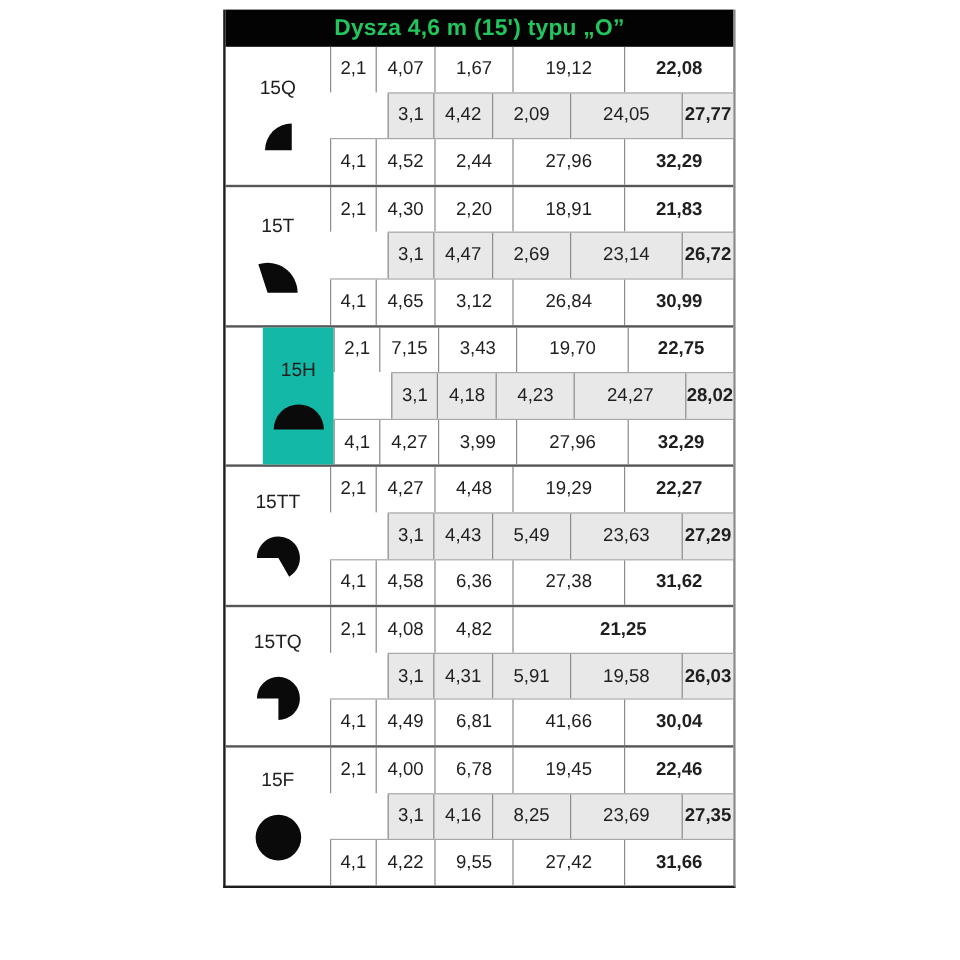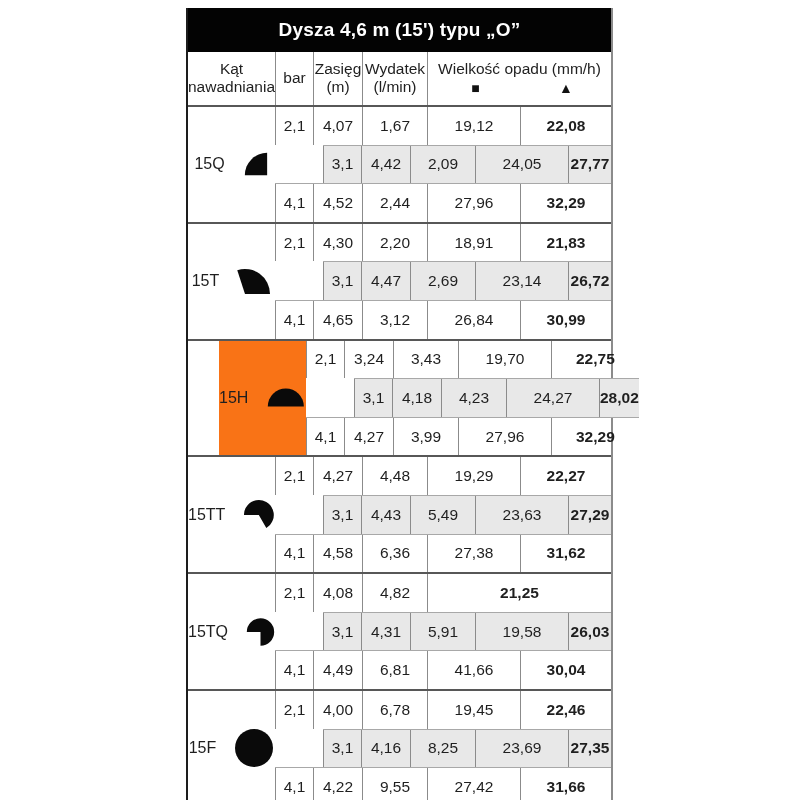--- a/index.html
+++ b/index.html
@@ -14,21 +14,21 @@
   .table-wrap {
     position:absolute; left:186px; top:8px; width:427px;
     box-sizing:border-box;
     border-left:2px solid #1d1d1d;
     border-right:2px solid #8b8b8b;
     border-bottom:2px solid #1d1d1d;
     background:#ffffff;
   }
 
   .title-bar {
-    height:44px; background:#030303; color:#ffffff;
+    height:31px; background:#030303; color:#22c55e;
     display:flex; align-items:center; justify-content:center;
     font-size:19px; font-weight:bold; letter-spacing:0.2px;
   }
 
   .header-row { display:flex; align-items:stretch; height:53px; border-bottom:2px solid #575757; }
   .hcell {
     display:flex; flex-direction:column; align-items:center; justify-content:center;
     text-align:center; font-size:15.5px; line-height:1.15; box-sizing:border-box;
     border-left:1.5px solid #8b8b8b; padding:1px 1px 2px 1px;
   }
@@ -44,25 +44,25 @@
 
   .precip-symbols { display:flex; width:100%; margin-top:3px; }
   .precip-symbols .sym { display:flex; align-items:center; justify-content:center; font-size:14px; color:#111; }
   .precip-symbols .sym-sq { width:93px; }
   .precip-symbols .sym-tri { flex:1; }
 
   .group { display:flex; align-items:stretch; }
   .group + .group { border-top:2px solid #575757; }
 
   .label-cell {
-    width:87px; display:flex; flex-direction:row;
+    width:87px; display:flex; flex-direction:column;
     align-items:center; justify-content:center; gap:18px;
     box-sizing:border-box;
   }
-  .label-cell.highlighted { background:#f97316;margin-left:31px; }
+  .label-cell.highlighted { background:#14b8a6;margin-left:31px; }
   .label-text { font-size:16px; }
   .nozzle-icon { display:block; }
   .nozzle-icon path, .nozzle-icon circle { fill:#0a0a0a; }
 
   .rows { flex:1; display:flex; flex-direction:column; }
   .drow { display:flex; height:37.6px; }
   .drow + .drow { border-top:1px solid #a8a8a8; }
   .drow.shaded { background:#e8e8e8;margin-left:48px; }
   .dcell {
     display:flex; align-items:center; justify-content:center;
@@ -71,33 +71,20 @@
   }
 </style>
 </head>
 <body>
 
 <div class="canvas">
   <div class="table-wrap">
 
     <div class="title-bar">Dysza 4,6 m (15') typu „O”</div>
 
-    <div class="header-row">
-      <div class="hcell c-angle">Kąt nawadniania</div>
-      <div class="hcell c-bar">bar</div>
-      <div class="hcell c-range">Zasięg (m)</div>
-      <div class="hcell c-flow">Wydatek (l/min)</div>
-      <div class="hcell c-precip">
-        <div>Wielkość opadu (mm/h)</div>
-        <div class="precip-symbols">
-          <span class="sym sym-sq">■</span>
-          <span class="sym sym-tri">▲</span>
-        </div>
-      </div>
-    </div>
 
     <div id="groups">
         <div class="group">
           <div class="label-cell">
             <div class="label-text">15Q</div>
             <svg class="nozzle-icon" width="26" height="26" viewBox="0 0 28 28">
               <path d="M26,26 L26.00,2.00 A24,24 0 0 0 2.00,26.00 Z"></path>
             </svg>
           </div>
           <div class="rows">
@@ -158,21 +145,21 @@
         <div class="group">
           <div class="label-cell highlighted">
             <div class="label-text">15H</div>
             <svg class="nozzle-icon" width="46" height="23" viewBox="0 0 44 22">
               <path d="M22,21 L42.00,21.00 A20,20 0 0 0 2.00,21.00 Z"></path>
             </svg>
           </div>
           <div class="rows">
             <div class="drow">
               <div class="dcell c-bar">2,1</div>
-              <div class="dcell c-range">3,24</div>
+              <div class="dcell c-range">7,15</div>
               <div class="dcell c-flow">3,43</div>
               <div class="dcell c-sq">19,70</div>
               <div class="dcell c-tri">22,75</div>
             </div>
             <div class="drow shaded">
               <div class="dcell c-bar">3,1</div>
               <div class="dcell c-range">4,18</div>
               <div class="dcell c-flow">4,23</div>
               <div class="dcell c-sq">24,27</div>
               <div class="dcell c-tri">28,02</div>

